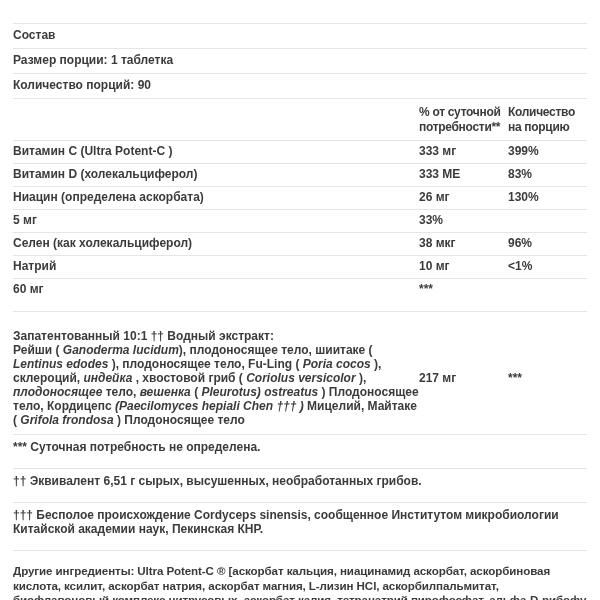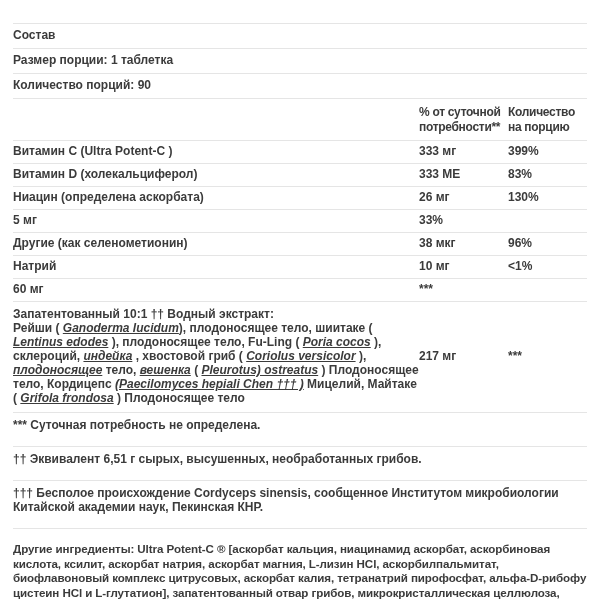--- a/index.html
+++ b/index.html
@@ -9,26 +9,26 @@
     font-weight:700;color:#3b3b3b;font-size:12px;
     -webkit-font-smoothing:antialiased;
   }
   .facts{margin:23px 13px 0 13px;}
   .frow{border-top:1px solid #e5e5e5;}
   .frow-end{border-bottom:1px solid #e5e5e5;}
   .trow{padding:5px 0 6px 0;line-height:13px;}
   .grid{display:grid;grid-template-columns:406px 89px 1fr;}
   .hrow{padding:6px 0;line-height:14.5px;letter-spacing:-0.3px;}
   .nrow{padding:4px 0 5px 0;line-height:13px;}
-  .xrow{padding:5px 0 7px 0;line-height:14px;}
+  .xrow{padding:17px 0 7px 0;line-height:14px;margin-top:10px;}
   .xrow .amount,.xrow .dv{align-self:center;}
   .fnrow{padding:5px 0 14px 0;line-height:14px;}
   .para{margin:11px 13px 0 13px;line-height:14.5px;font-size:11.6px;letter-spacing:-0.1px;}
   .para-first{margin-top:13px;}
-  i{font-style:italic;text-decoration:underline;}
+  i{font-style:italic;}
 </style>
 </head>
 <body>
 
 <div class="facts">
 
   <div class="frow trow">Состав</div>
 
   <div class="frow trow">Размер порции: 1 таблетка</div>
 
@@ -57,21 +57,21 @@
     <div class="amount">26 мг</div>
     <div class="dv">130%</div>
   </div>
 
   <div class="frow nrow grid">
     <div class="amount">5 мг</div>
     <div class="dv">33%</div>
   </div>
 
   <div class="frow nrow grid">
-    <div>Другие (как селенометионин)</div>
+    <div>Селен (как холекальциферол)</div>
     <div class="amount">38 мкг</div>
     <div class="dv">96%</div>
   </div>
 
   <div class="frow nrow grid">
     <div>Натрий</div>
     <div class="amount">10 мг</div>
     <div class="dv">&lt;1%</div>
   </div>
 

